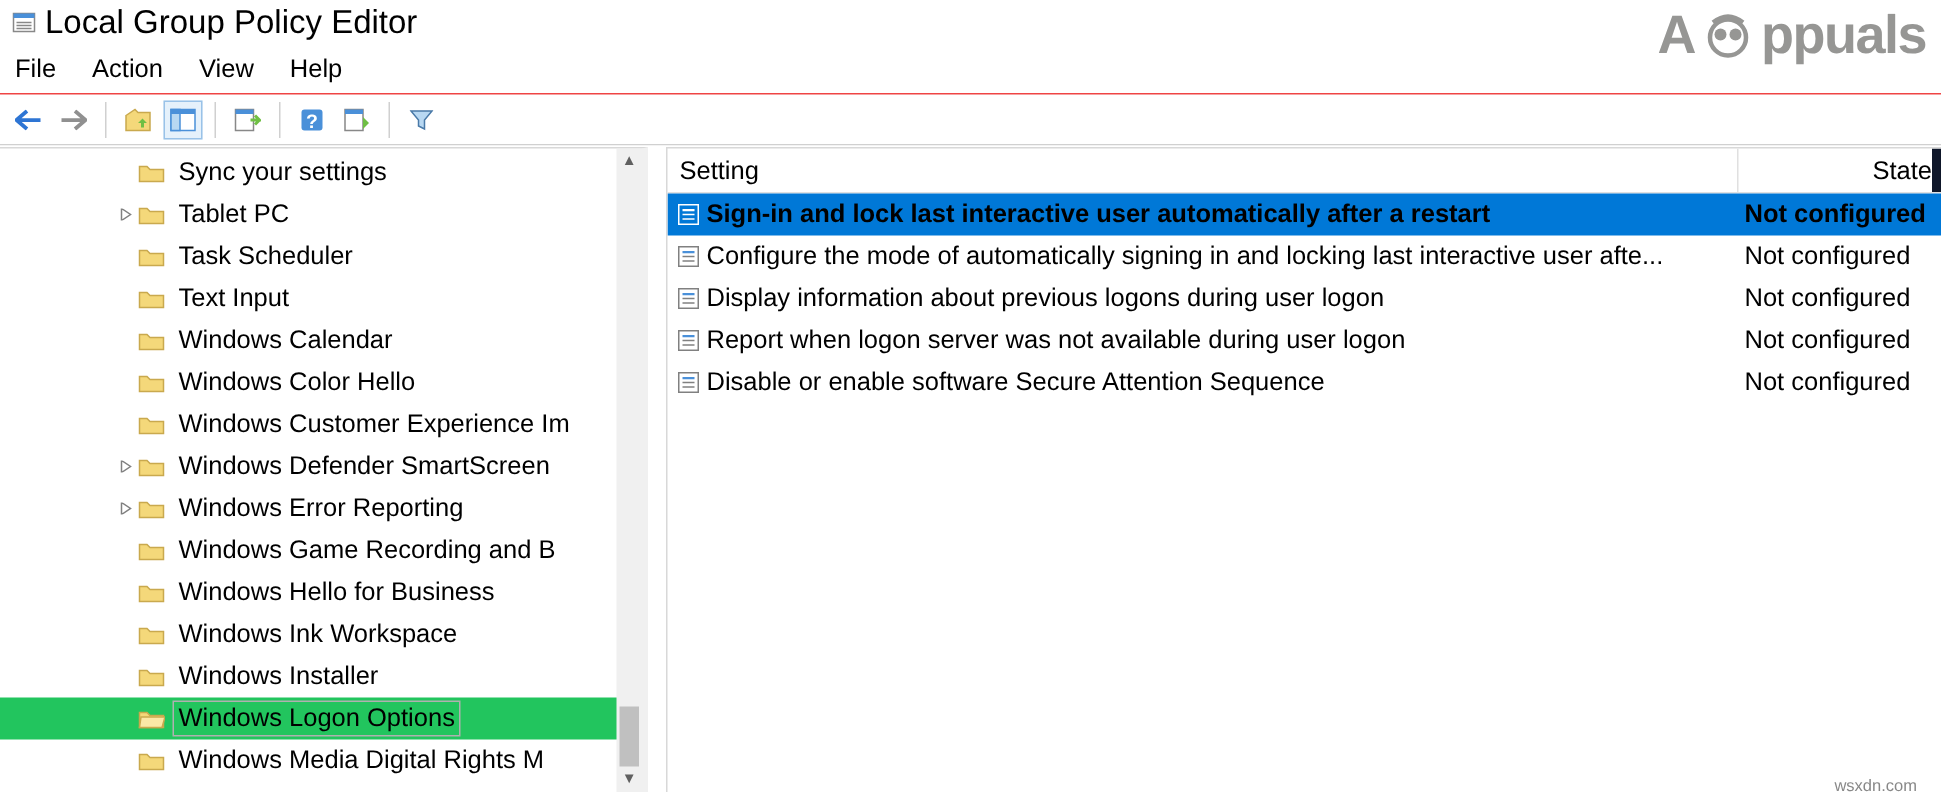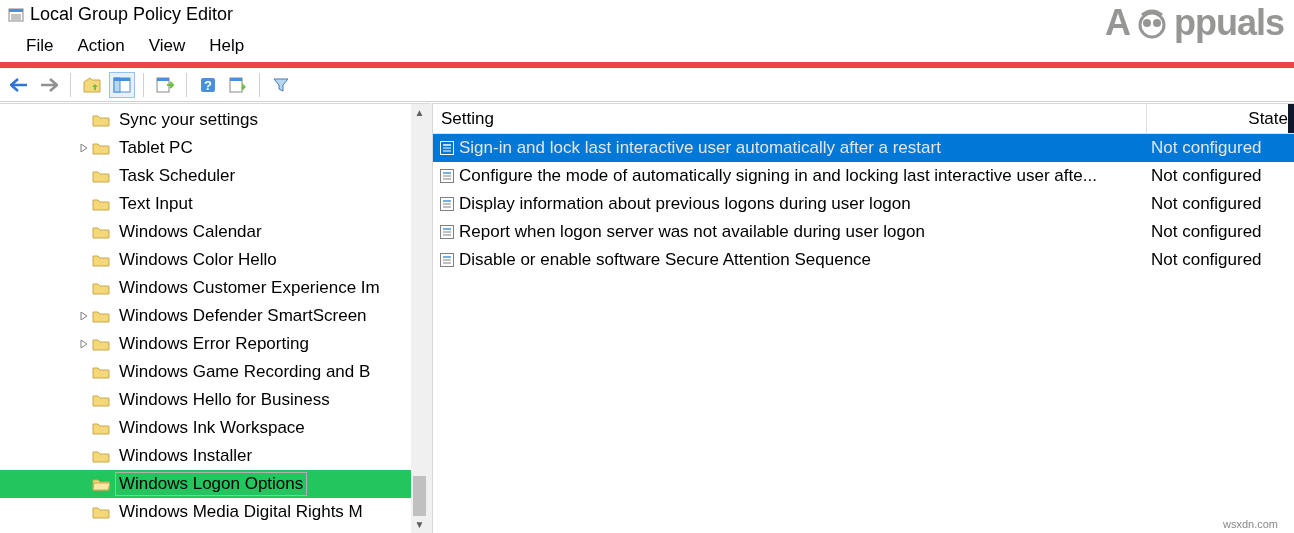--- a/index.html
+++ b/index.html
@@ -18,27 +18,27 @@
       align-items: center;
       padding: 4px 8px;
       height: 30px;
       border-bottom: 1px solid transparent;
     }
     .titlebar .app-icon {
       width: 16px; height: 16px;
       margin-right: 6px;
       display:flex; align-items:center; justify-content:center;
     }
-    .titlebar .title { font-size: 18px; }
+    .titlebar .title { font-size: 22px; }
     .menubar {
       display: flex;
       gap: 24px;
-      padding: 6px 26px;
+      padding: 6px 10px;
       font-size: 17px;
-      border-bottom: 6px solid #ef4444;
+      border-bottom: 1px solid #ef4444;
     }
     .menubar span { cursor: default; }
     .toolbar {
       display: flex;
       align-items: center;
       gap: 4px;
       padding: 3px 6px;
       border-bottom: 1px solid #d0d0d0;
       height: 34px;
     }
@@ -102,21 +102,21 @@
       background: #22c55e;
     }
     .tree-row.selected .label-box {
        outline: 1px solid #b0b0b0;
     }
     .tree-row .label-box { padding: 1px 3px; }
     .list-pane {
       flex: 1;
       border-left: 1px solid #d8d8d8;
       border-top: 1px solid #d8d8d8;
-      margin-left: 0px;
+      margin-left: 12px;
       overflow: hidden;
     }
     .list-header {
       display: flex;
       height: 30px;
       border-bottom: 1px solid #e0e0e0;
       font-size: 17px;
       align-items: center;
     }
     .list-header .col-setting { flex: 0 0 714px; padding-left: 8px; border-right: 1px solid #e0e0e0; line-height:29px; }
@@ -138,21 +138,22 @@
     .list-row .setting { 
       flex: 0 0 688px; 
       white-space: nowrap; 
       overflow: hidden; 
       text-overflow: ellipsis;
       padding-right: 8px;
     }
     .list-row .state { flex: 1; padding-left: 4px; }
     .list-row.selected {
       background: #0078d7;
-      color: #e5e5e5;
+      color: #000000;
+      font-weight: bold;
     }
     .list-row.selected .setting { }
     .watermark {
       position: absolute;
       top: 2px;
       right: 10px;
       font-size: 36px;
       font-weight: bold;
       color: #969694;
       letter-spacing: -1px;

